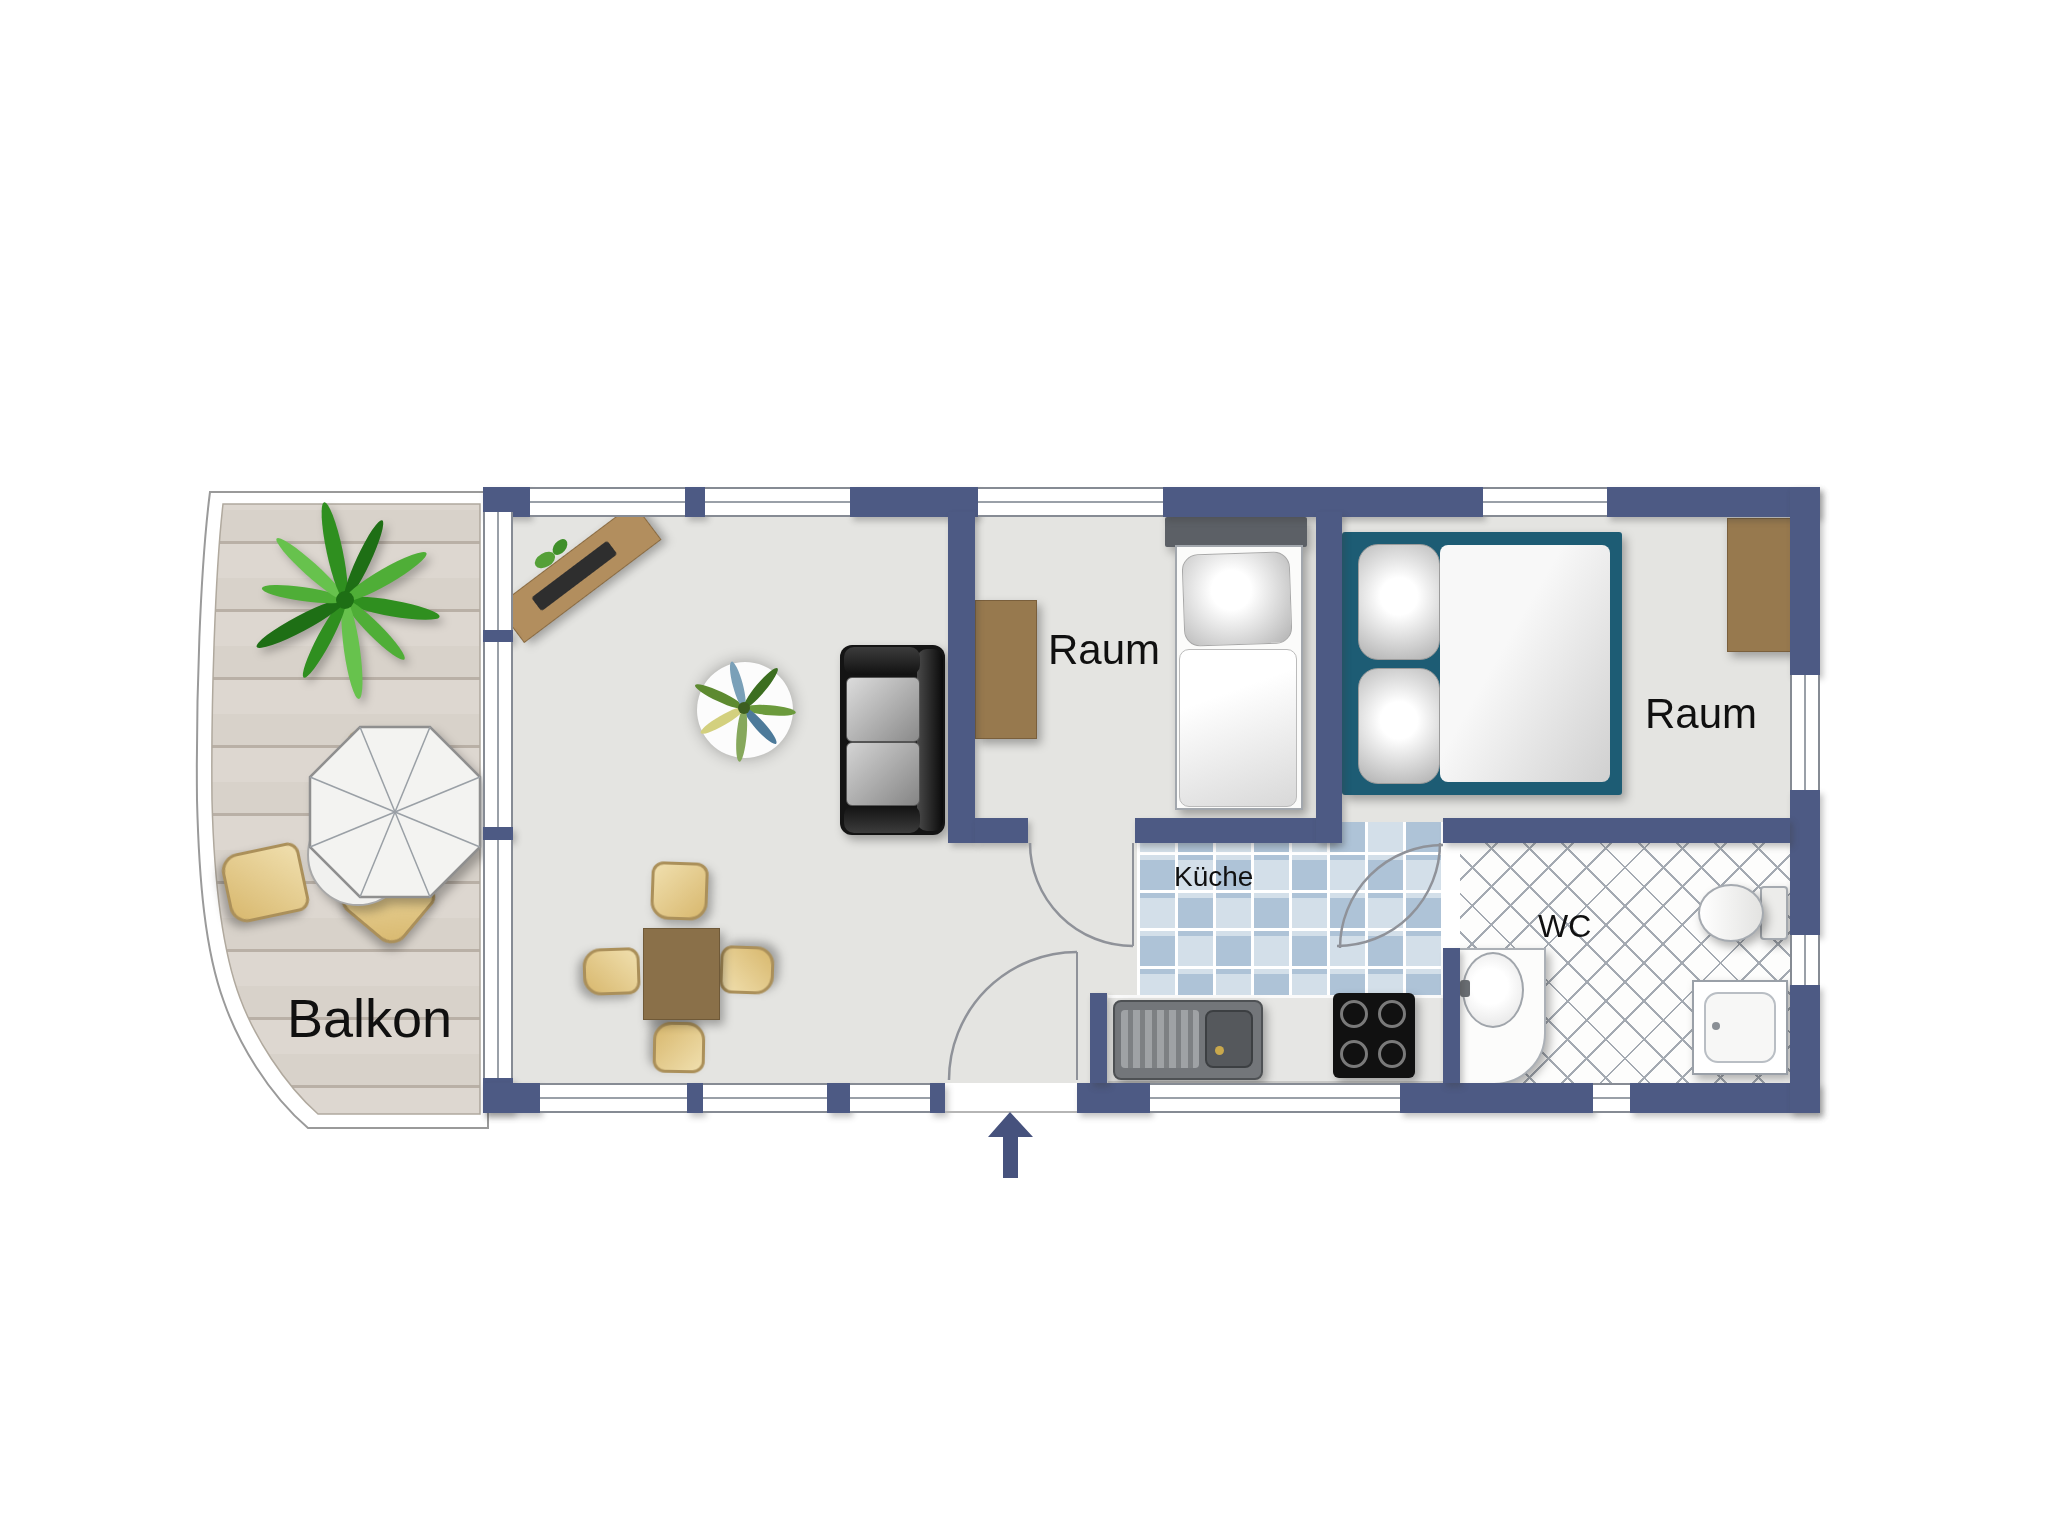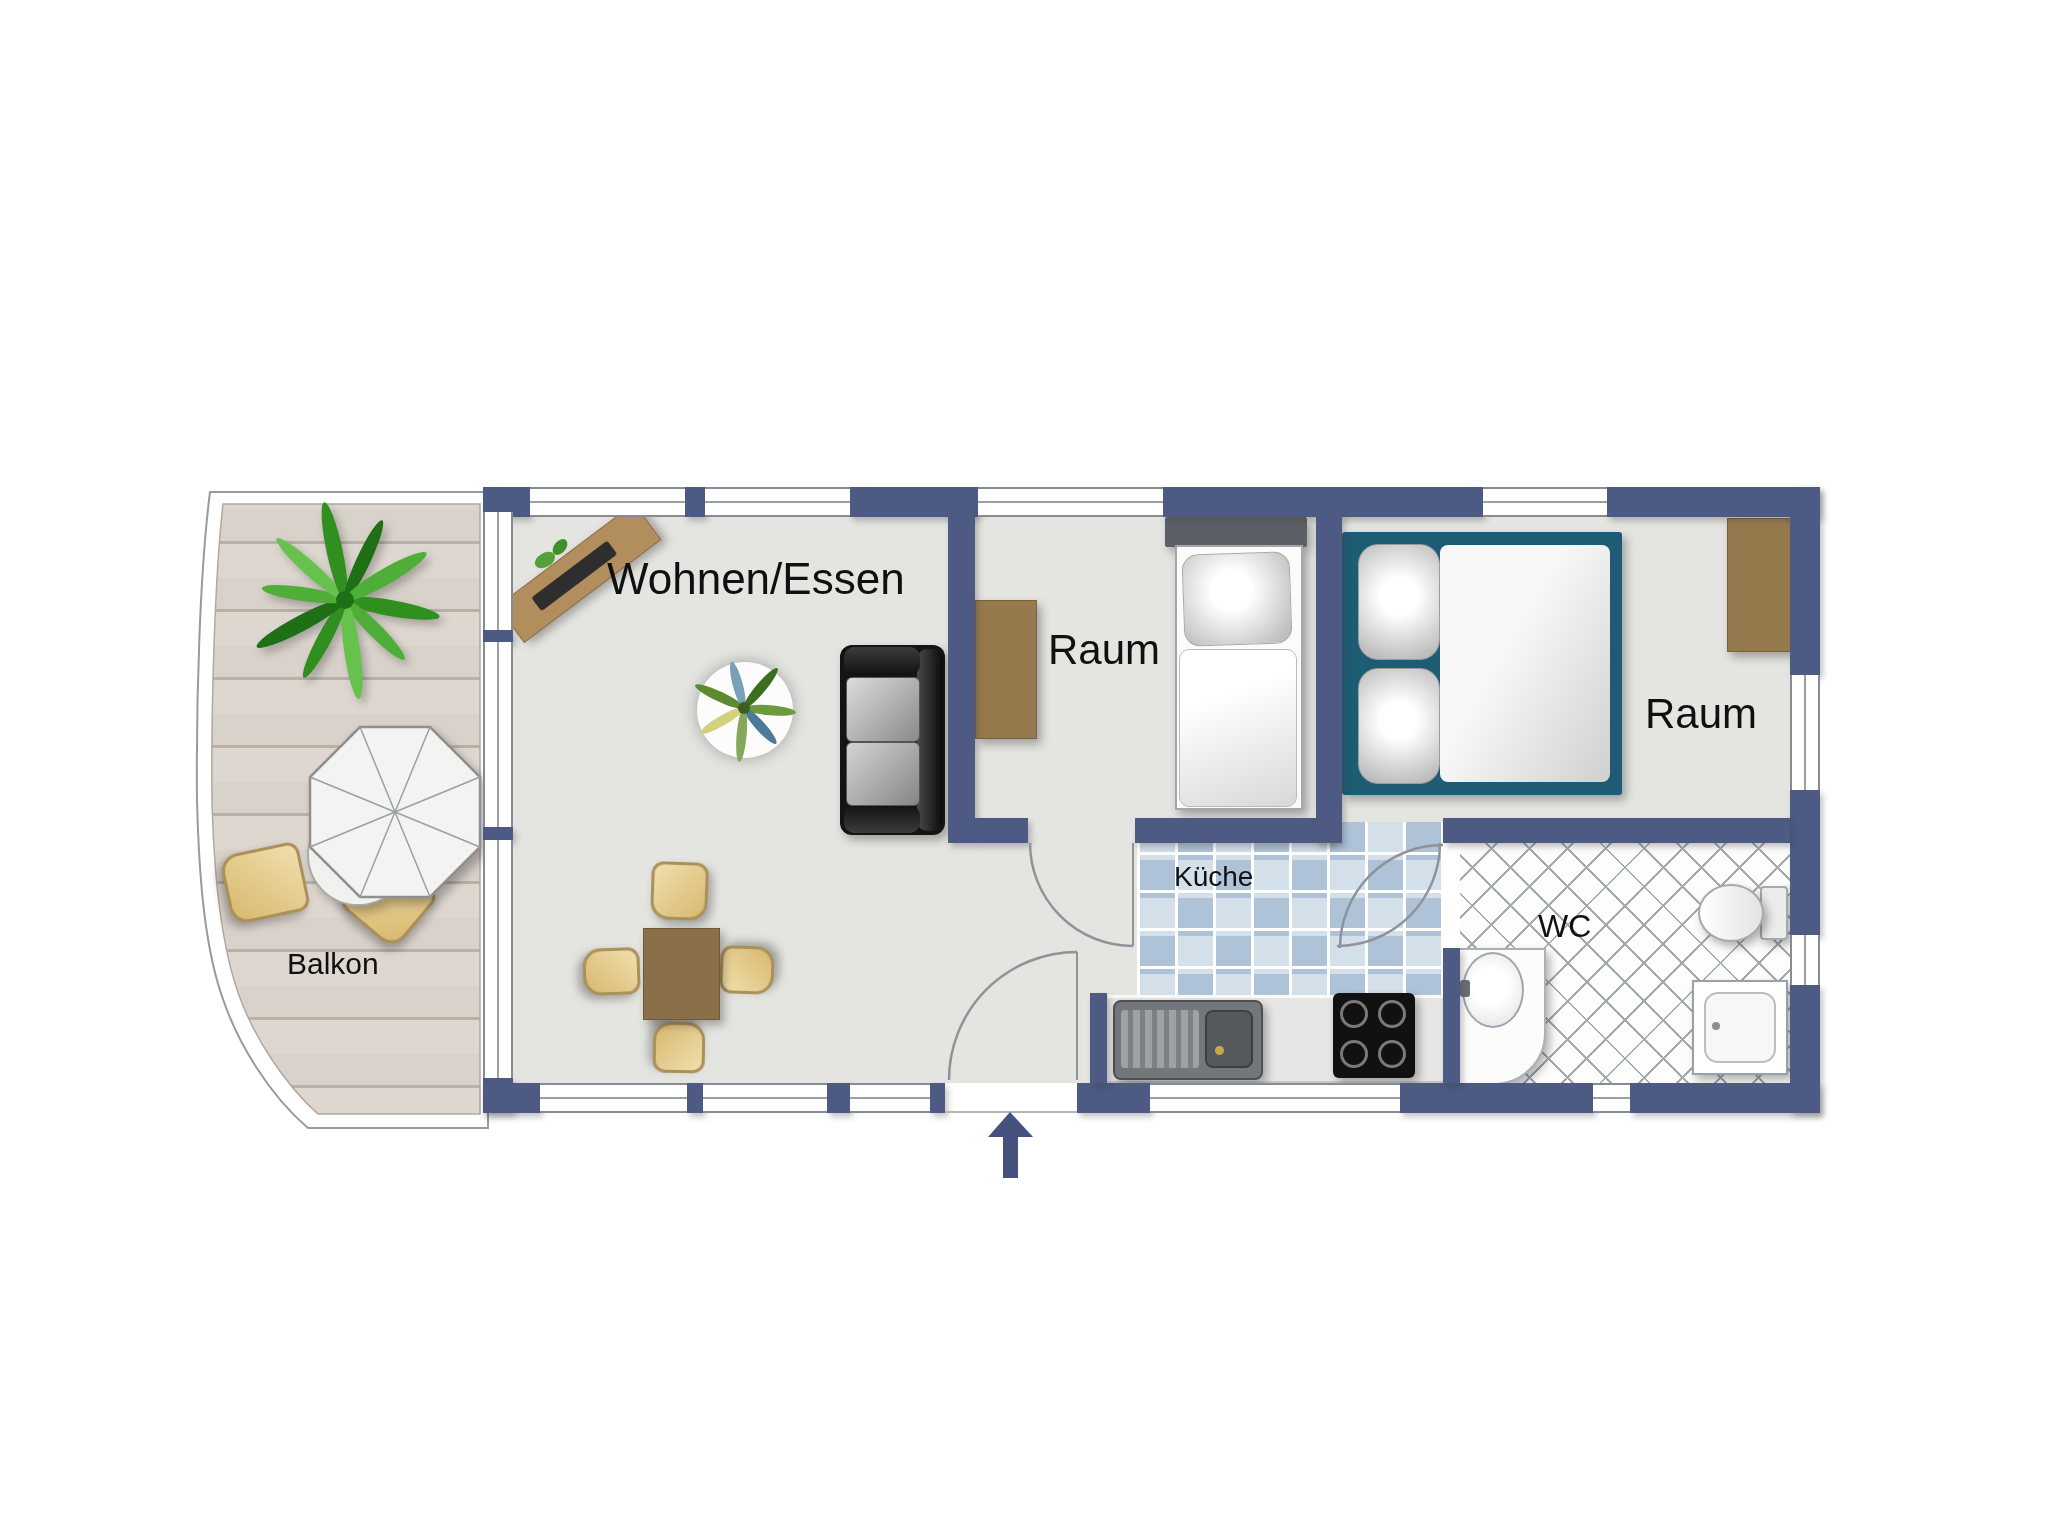--- a/index.html
+++ b/index.html
@@ -264,20 +264,19 @@
           </g>
         <circle cx="0" cy="0" r="6" fill="#3c5e20"></circle>
       </g>
     </g>
     <g>
       <ellipse cx="545" cy="560" rx="11" ry="7" fill="#55a038" transform="rotate(-30 545 560)"></ellipse>
       <ellipse cx="560" cy="547" rx="9" ry="6" fill="#3f8f2a" transform="rotate(-50 560 547)"></ellipse>
     </g>
   </svg>
 
-  <div class="room-label" style="left:287px;top:948px;font-size:30px">Balkon</div>
-  <div class="room-label" style="left:607px;top:556px;font-size:44px">Wohnen/Essen</div>
+  <div class="room-label" style="left:287px;top:990px;font-size:54px">Balkon</div>
   <div class="room-label" style="left:1048px;top:628px;font-size:42px">Raum</div>
   <div class="room-label" style="left:1645px;top:692px;font-size:42px">Raum</div>
   <div class="room-label" style="left:1174px;top:862px;font-size:28px">Küche</div>
   <div class="room-label" style="left:1538px;top:910px;font-size:32px">WC</div>
 
 </div>
 
 </body></html>

